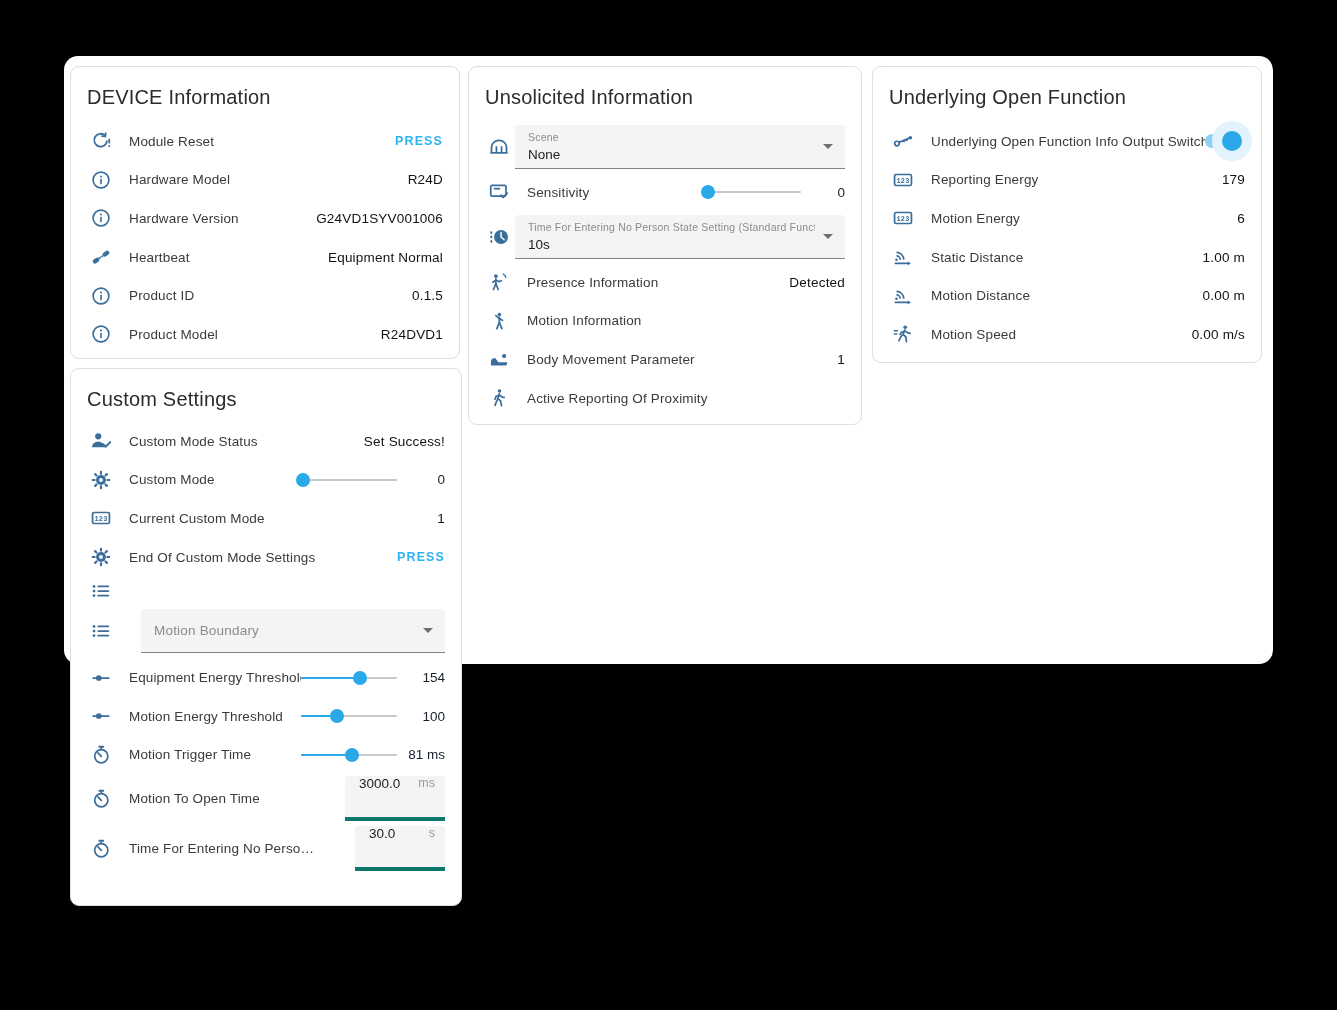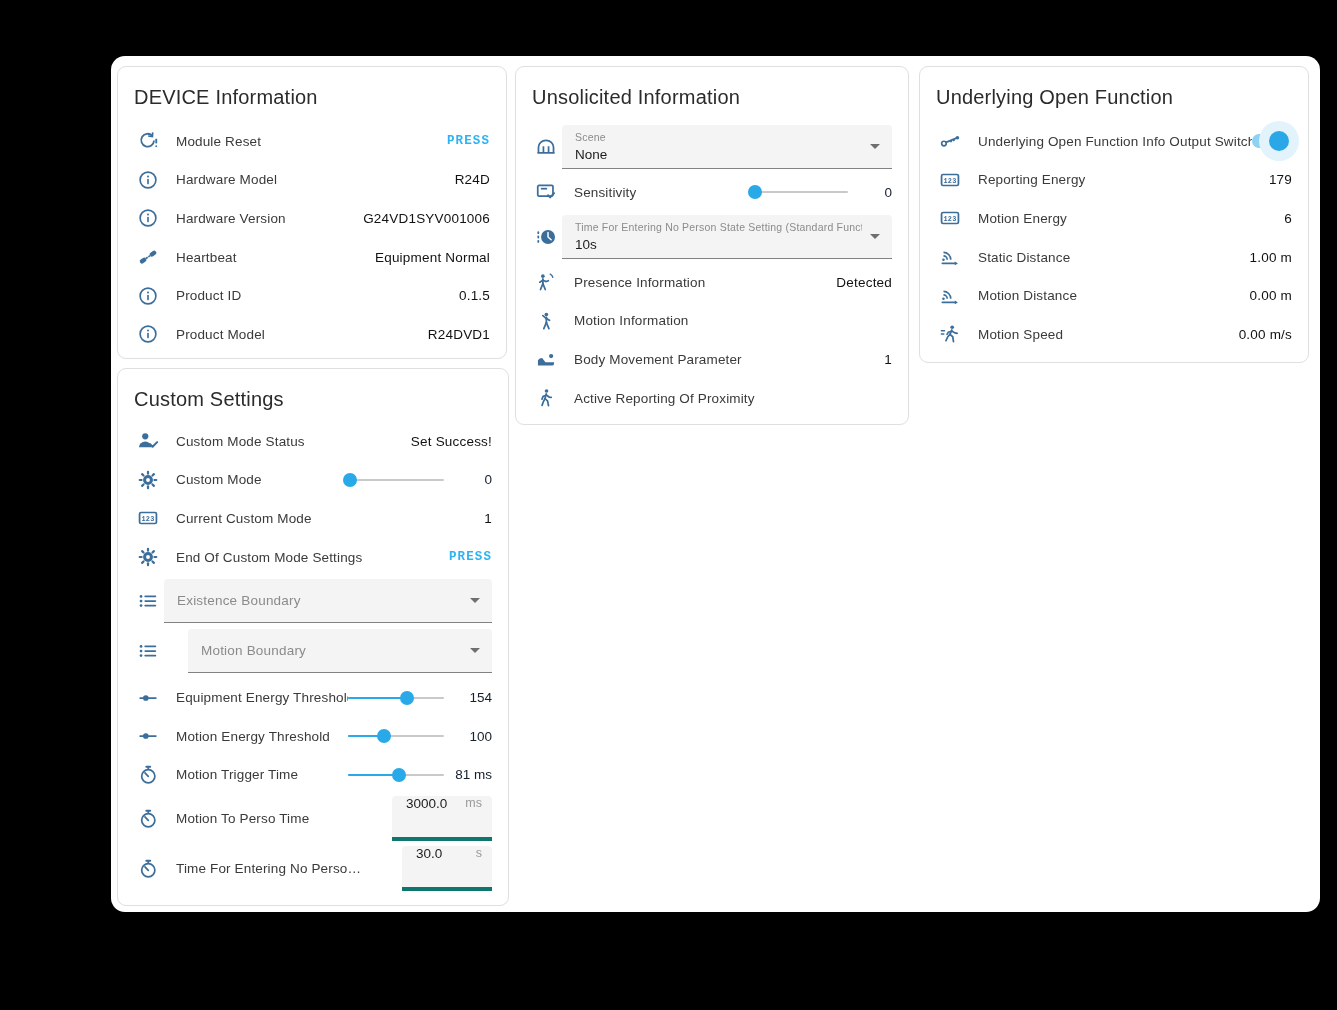--- a/index.html
+++ b/index.html
@@ -1,32 +1,32 @@
 <!DOCTYPE html>
 <html><head>
 <meta charset="utf-8">
 <style>
   html,body{margin:0;padding:0;background:#000;width:1337px;height:1010px;overflow:hidden;
     font-family:"Liberation Sans", sans-serif;-webkit-font-smoothing:antialiased;}
-  .panel{position:absolute;left:64px;top:56px;width:1209px;height:856px;background:#fff;border-radius:14px;margin-left:47px;}
+  .panel{position:absolute;left:64px;top:56px;width:1209px;height:608px;background:#fff;border-radius:14px;}
   .card{position:absolute;background:#fff;border:1px solid #dfdfdf;border-radius:9px;box-sizing:border-box;}
   .card-device{left:6px;top:10px;width:390px;height:293px;}
   .card-unsolicited{left:404px;top:10px;width:394px;height:359px;}
   .card-underlying{left:808px;top:10px;width:390px;height:297px;}
   .card-custom{left:6px;top:312px;width:392px;height:538px;}
   .card h2{margin:16px 16px 0;font-size:20px;font-weight:400;color:#2b2b2b;line-height:28px;letter-spacing:.2px;}
   .rows{margin-top:11px;}
   .card-custom .rows{margin-top:9px;}
   .row{display:flex;align-items:center;height:38.6px;padding:0 16px 0 18px;box-sizing:border-box;}
   .row.tall{height:46px;}
   .ic{width:24px;height:24px;flex:none;display:flex;align-items:center;justify-content:center;}
   .ic svg{width:22px;height:22px;display:block;}
   .lbl{margin-left:16px;font-size:13.5px;color:#3a3a3a;letter-spacing:.15px;white-space:nowrap;overflow:hidden;}
   .val{margin-left:auto;font-size:13.5px;color:#121212;letter-spacing:.2px;white-space:nowrap;}
-  .press{margin-left:auto;background:none;border:none;padding:0;font-family:Liberation Mono, monospace;
+  .press{margin-left:auto;background:none;border:none;padding:0;font-family:Liberation Sans, sans-serif;
     font-size:12.5px;font-weight:700;letter-spacing:1.1px;color:#2db3f4;cursor:pointer;}
   
   .slider{position:relative;width:96px;height:14px;margin-left:auto;flex:none;cursor:pointer;}
   .slider .track{position:absolute;left:0;right:0;top:6px;height:2px;background:#c9c9c9;border-radius:1px;}
   .slider .fill{position:absolute;left:0;top:6px;height:2px;background:#29a9e8;border-radius:1px;}
   .slider .thumb{position:absolute;top:0;width:14px;height:14px;border-radius:50%;background:#29a9e8;}
   .slider.w100{width:100px;} .p2 .thumb{left:calc(2% - 7px);} .p5 .thumb{left:calc(5% - 5px);}
   .p61 .fill{width:61%;} .p61 .thumb{left:calc(61% - 7px);}
   .p38 .fill{width:38%;} .p38 .thumb{left:calc(38% - 7px);}
   .p53 .fill{width:53%;} .p53 .thumb{left:calc(53% - 7px);}
@@ -436,24 +436,20 @@
           </span>
         <span class="lbl">End Of Custom Mode Settings</span>
         <button class="press">PRESS</button>
       </div>
       <div class="sel-row mt3">
         <span class="ic">
             <svg viewBox="0 0 24 24">
               <use href="#i-list"></use>
             </svg>
           </span>
-        <div class="select">
-          <div class="sel-ph">Existence Boundary</div>
-          <span class="caret"></span>
-        </div>
       </div>
       <div class="sel-row mt6">
         <span class="ic">
             <svg viewBox="0 0 24 24">
               <use href="#i-list"></use>
             </svg>
           </span>
         <div class="select">
           <div class="sel-ph">Motion Boundary</div>
           <span class="caret"></span>
@@ -500,21 +496,21 @@
             <div class="thumb"></div>
         </div>
         <span class="sval">81 ms</span>
       </div>
       <div class="field-row mt2">
         <span class="ic">
             <svg viewBox="0 0 24 24">
               <use href="#i-timer"></use>
             </svg>
           </span>
-        <span class="lbl">Motion To Perso Time</span>
+        <span class="lbl">Motion To Open Time</span>
         <div class="field w100">
           <span class="f-val">3000.0</span>
           <span class="f-unit">ms</span>
         </div>
       </div>
       <div class="field-row mt5">
         <span class="ic">
             <svg viewBox="0 0 24 24">
               <use href="#i-timer"></use>
             </svg>

